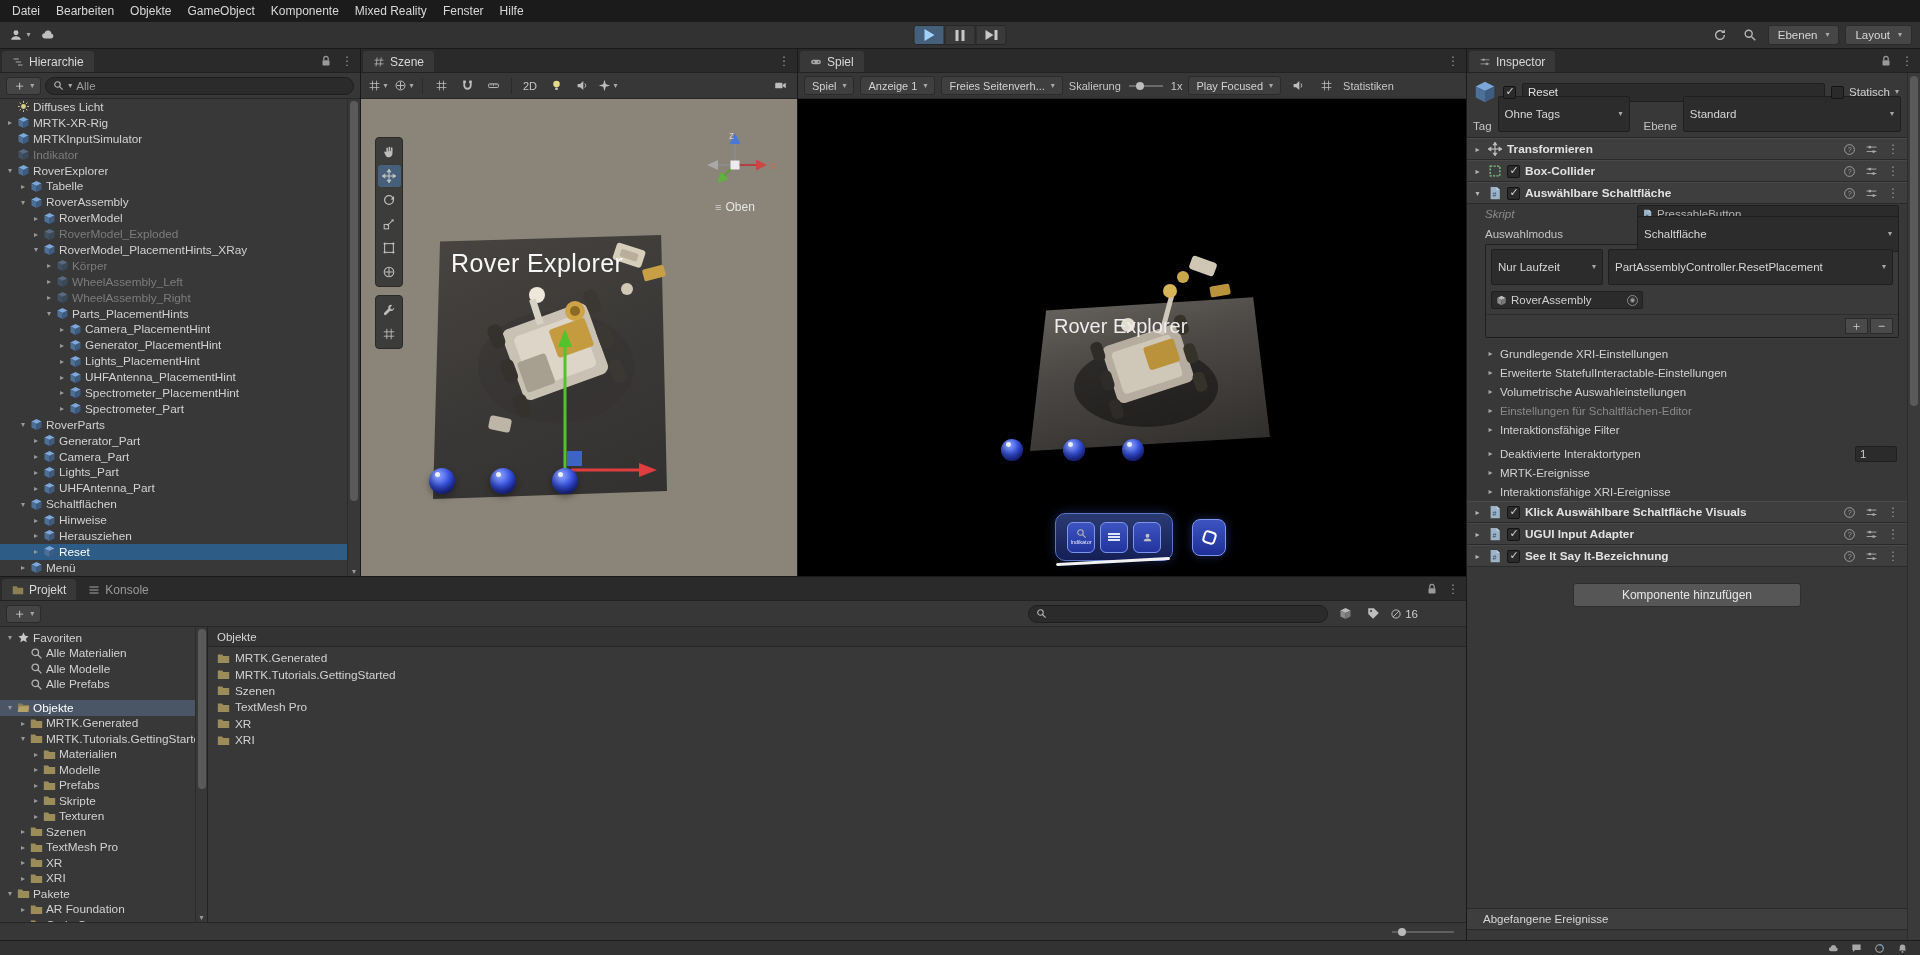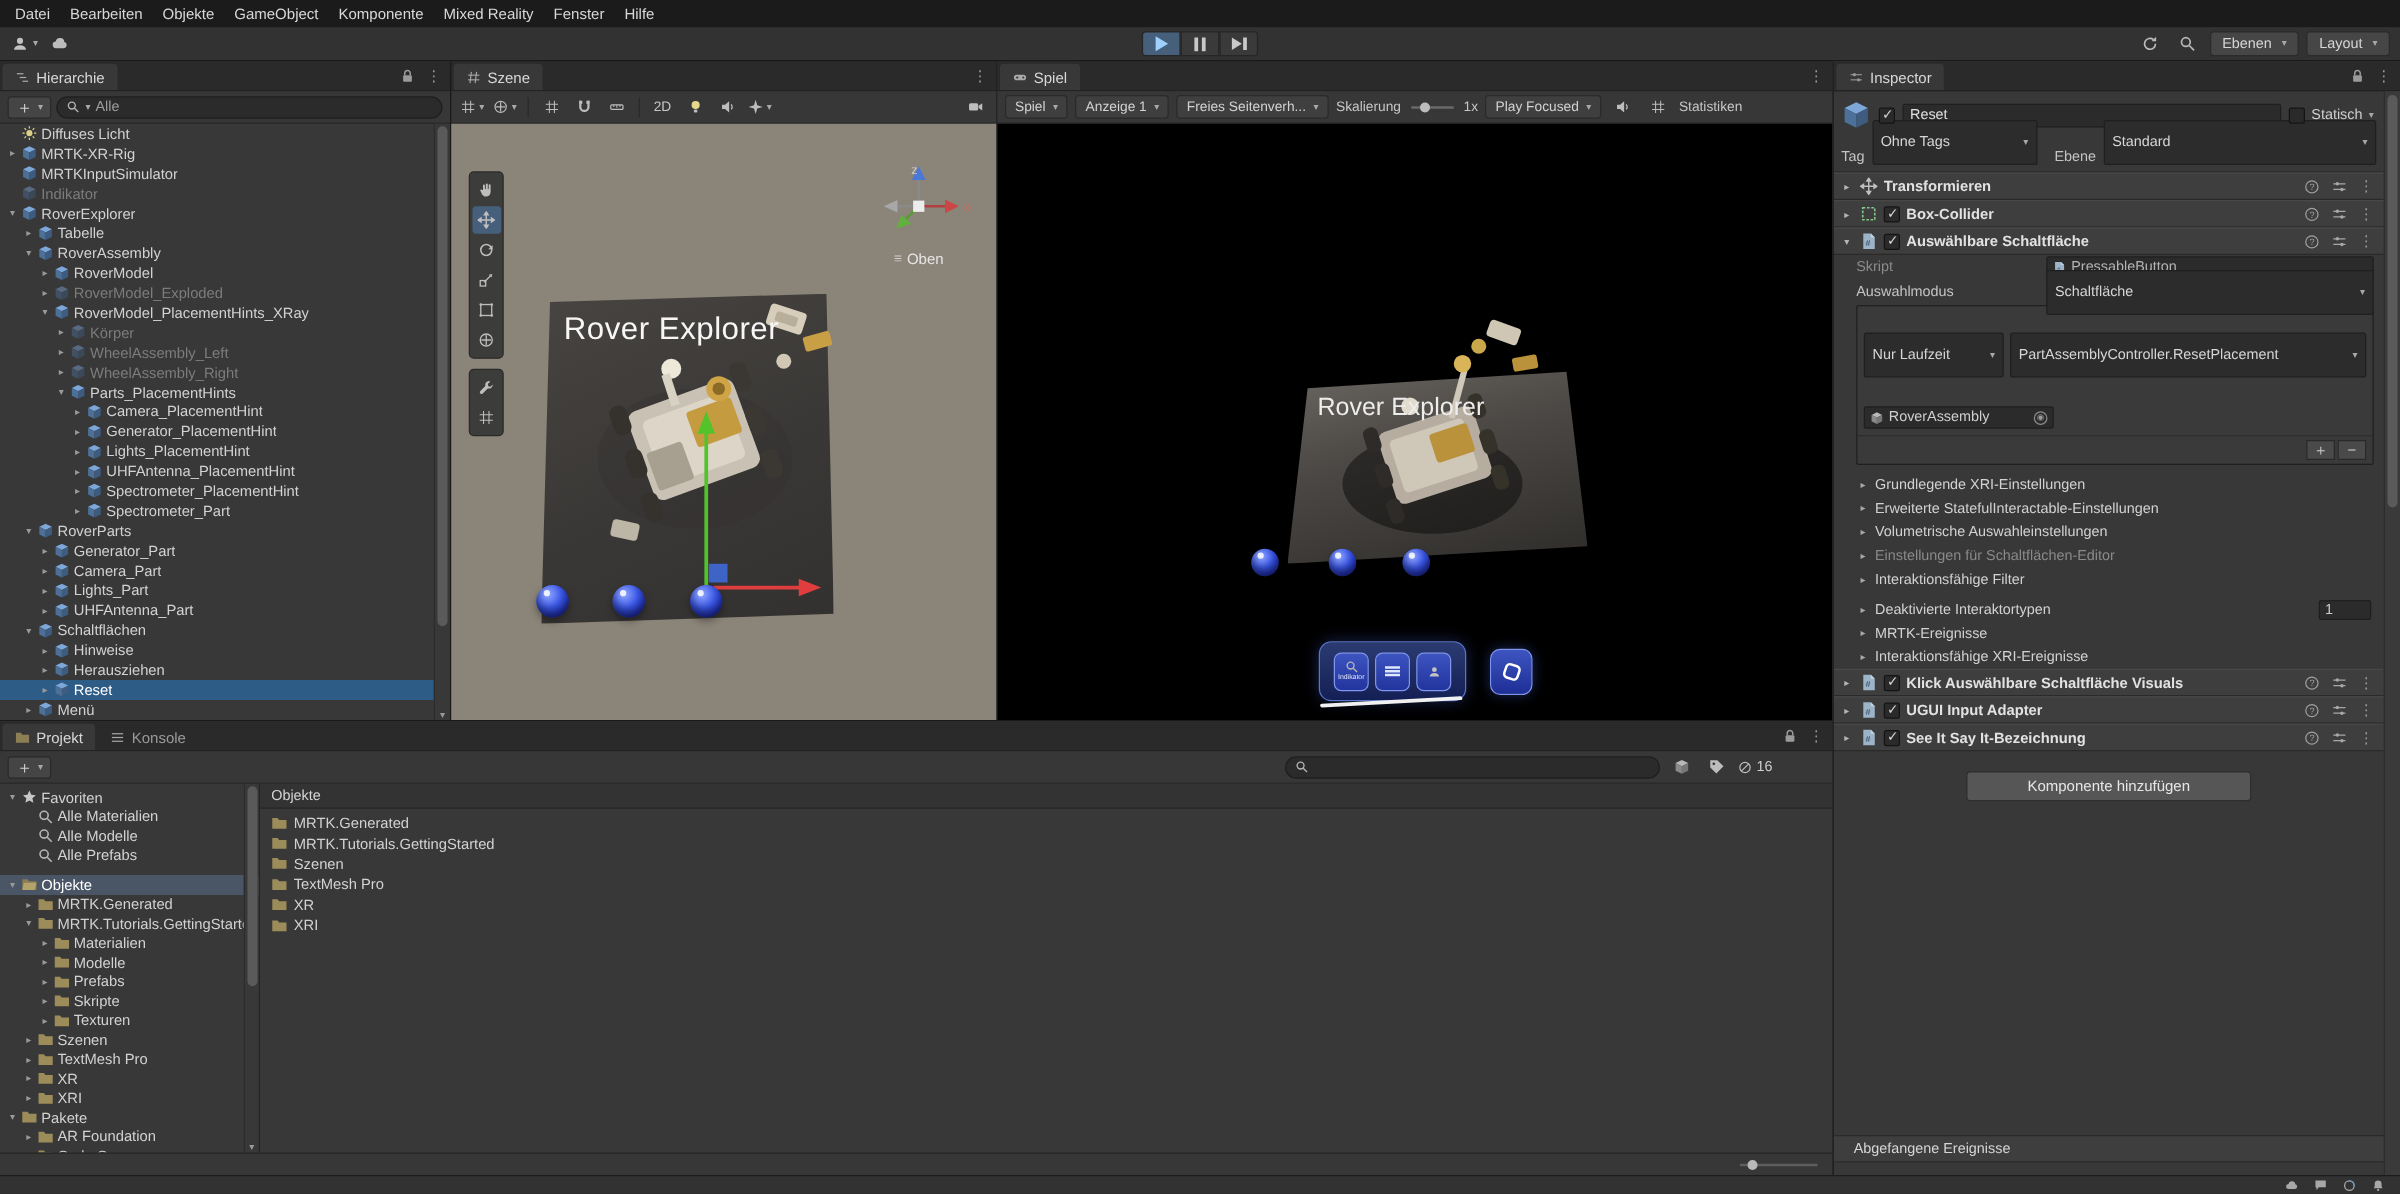--- a/index.html
+++ b/index.html
@@ -149,27 +149,27 @@
 .cb{width:13px;height:13px;background:#2a2a2a;border:1px solid #141414;border-radius:2px;position:relative;flex:0 0 13px;}
 .cb.checked::after{content:"✓";position:absolute;left:1.5px;top:-2px;font-size:11px;color:#d3d3d3;}
 .comp-header{height:22px;background:#3e3e3e;border-top:1px solid #484848;border-bottom:1px solid #2a2a2a;
   display:flex;align-items:center;padding:0 5px;gap:5px;}
 .comp-header .arr{width:11px;font-size:8px;color:#b5b5b5;text-align:center;}
 .comp-name{font-weight:bold;font-size:11.8px;color:#e2e2e2;white-space:nowrap;overflow:hidden;}
 .comp-right{margin-left:auto;display:flex;align-items:center;gap:9px;color:#9f9f9f;padding-right:3px;}
 .comp-right .ic svg{width:13px;height:13px;}
 .prop-row{display:flex;align-items:center;height:20px;padding:0 8px 0 18px;gap:4px;font-size:11.5px;}
 .prop-label{width:148px;flex:0 0 148px;color:#c4c4c4;white-space:nowrap;overflow:hidden;}
-.prop-label.dim{color:#8b8b8b;}
+.prop-label.dim{color:#8b8b8b;font-style:italic;}
 .field{flex:1;height:18px;background:#2b2b2b;border:1px solid #1f1f1f;border-radius:2px;display:flex;
   align-items:center;padding:0 4px;gap:4px;color:#b4b4b4;font-size:11.5px;}
 .field .ic svg{width:11px;height:11px;}
 .event-label{padding:7px 6px 3px 18px;font-size:11.5px;color:#d4d4d4;}
 .event-box{margin:0 8px 6px 18px;border:1px solid #1f1f1f;background:#3a3a3a;border-radius:2px;}
-.eb-row{display:flex;gap:5px;padding:4px 5px 2px 5px;margin-top:17px;}
+.eb-row{display:flex;gap:5px;padding:4px 5px 2px 5px;}
 .eb-footer{border-top:1px solid #2e2e2e;display:flex;justify-content:flex-end;gap:2px;padding:3px 5px;margin-top:3px;}
 .mini-btn{width:23px;height:16px;background:#4a4a4a;border:1px solid #292929;color:#ccc;font-size:12px;
   display:flex;align-items:center;justify-content:center;line-height:1;}
 .obj-field{width:152px;height:18px;background:#2b2b2b;border:1px solid #1f1f1f;border-radius:2px;
   display:flex;align-items:center;gap:4px;padding:0 4px;font-size:11.5px;color:#cfcfcf;}
 .obj-field .ic svg{width:11px;height:11px;}
 .obj-picker{margin-left:auto;width:11px;height:11px;border-radius:50%;border:1px solid #8a8a8a;color:#9a9a9a;
   font-size:7px;display:flex;align-items:center;justify-content:center;}
 .foldout-row{display:flex;align-items:center;height:19px;padding:0 10px 0 18px;gap:4px;font-size:11.5px;color:#d2d2d2;}
 .foldout-row .arr{width:11px;font-size:8px;color:#a8a8a8;text-align:center;}

